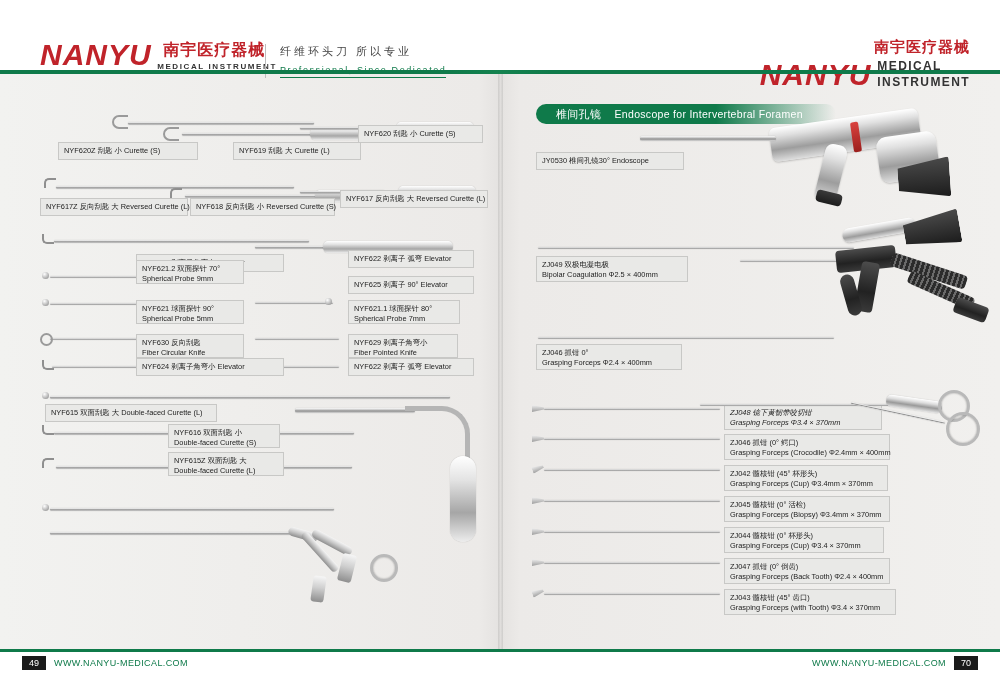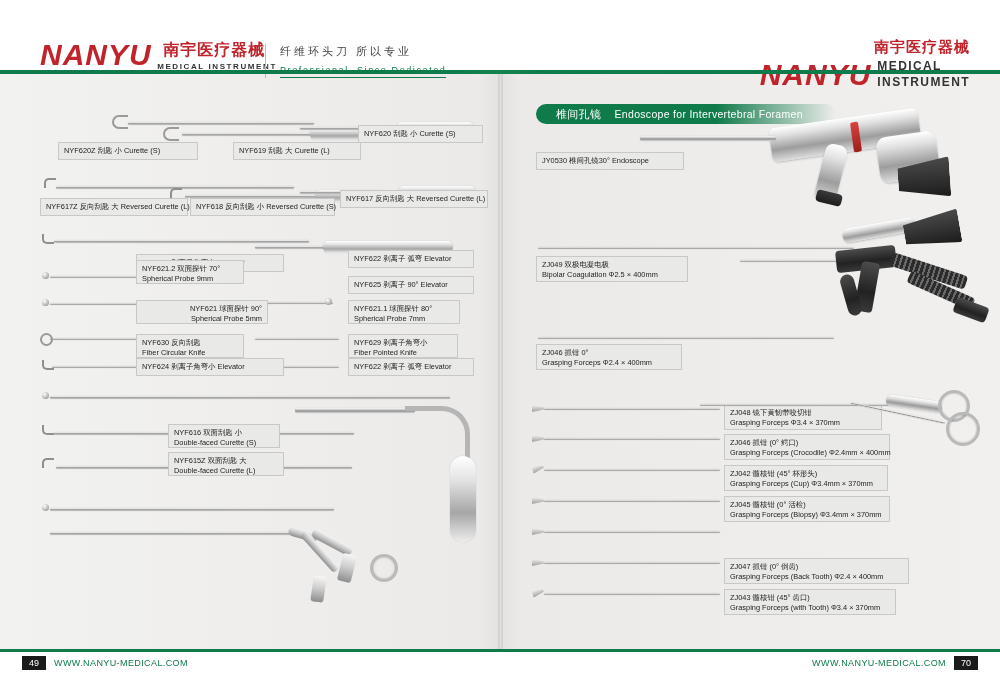--- a/index.html
+++ b/index.html
@@ -280,21 +280,21 @@
   </div>
 
   <div class="inst" style="left:40px;top:295px;width:100px;height:18px;">
     <div class="shaft thin" style="left:10px;top:8px;width:88px;"></div>
     <div class="tipdot" style="left:2px;top:4px;"></div>
   </div>
   <div class="inst" style="left:255px;top:292px;width:90px;height:22px;">
     <div class="shaft thin" style="left:0;top:10px;width:78px;"></div>
     <div class="tipdot" style="left:70px;top:6px;"></div>
   </div>
-  <div class="lbl" style="left:136px;top:300px;width:132px;height:24px;text-align:right;">
+  <div class="lbl" style="left:136px;top:300px;width:108px;height:24px;">
     <span class="l2">NYF621 球面探针 90°</span>
     <span class="l2">Spherical Probe 5mm</span>
   </div>
   <div class="lbl" style="left:348px;top:300px;width:112px;height:24px;">
     <span class="l2">NYF621.1 球面探针 80°</span>
     <span class="l2">Spherical Probe 7mm</span>
   </div>
 
   <div class="inst" style="left:40px;top:330px;width:100px;height:18px;">
     <div class="shaft thin" style="left:10px;top:8px;width:88px;"></div>
@@ -322,20 +322,23 @@
   <div class="lbl" style="left:136px;top:358px;width:148px;">
     <span>NYF624 剥离子角弯小 Elevator</span>
   </div>
   <div class="lbl" style="left:348px;top:358px;width:126px;">
     <span>NYF622 剥离子 弧弯 Elevator</span>
   </div>
 
   <div class="inst" style="left:40px;top:388px;width:420px;height:20px;">
     <div class="shaft" style="left:10px;top:8px;width:400px;"></div>
     <div class="tipdot" style="left:2px;top:4px;"></div>
+  </div>
+  <div class="lbl" style="left:45px;top:404px;width:172px;">
+    <span>NYF615 双面刮匙 大  Double-faced Curette (L)</span>
   </div>
 
   <div class="inst" style="left:40px;top:420px;width:330px;height:24px;">
     <div class="shaft" style="left:14px;top:12px;width:300px;"></div>
     <div class="hook" style="left:2px;top:5px;"></div>
   </div>
   <div class="lbl" style="left:168px;top:424px;width:112px;height:24px;">
     <span class="l2">NYF616 双面刮匙 小</span>
     <span class="l2">Double-faced Curette (S)</span>
   </div>
@@ -419,21 +422,21 @@
   </div>
   <div class="lbl" style="left:536px;top:344px;width:146px;height:26px;">
     <span class="l2">ZJ046 抓钳 0°</span>
     <span class="l2">Grasping Forceps   Φ2.4 × 400mm</span>
   </div>
 
   <div class="inst" style="left:520px;top:400px;width:200px;height:18px;">
     <div class="shaft thin" style="left:24px;top:8px;width:176px;"></div>
     <div class="forcep-jaw" style="left:12px;top:5px;"></div>
   </div>
-  <div class="lbl" style="left:724px;top:404px;width:158px;height:26px;">
+  <div class="lbl" style="left:724px;top:404px;width:158px;height:26px;font-style:italic;">
     <span class="l2">ZJ048 镜下黄韧带咬切钳</span>
     <span class="l2">Grasping Forceps  Φ3.4 × 370mm</span>
   </div>
 
   <div class="inst" style="left:520px;top:430px;width:200px;height:18px;">
     <div class="shaft thin" style="left:24px;top:8px;width:176px;"></div>
     <div class="forcep-jaw" style="left:12px;top:5px;"></div>
   </div>
   <div class="lbl" style="left:724px;top:434px;width:166px;height:26px;">
     <span class="l2">ZJ046 抓钳 (0°  鳄口)</span>
@@ -455,26 +458,30 @@
   </div>
   <div class="lbl" style="left:724px;top:496px;width:166px;height:26px;">
     <span class="l2">ZJ045 髓核钳 (0°  活检)</span>
     <span class="l2">Grasping Forceps (Biopsy)   Φ3.4mm × 370mm</span>
   </div>
 
   <div class="inst" style="left:520px;top:523px;width:200px;height:18px;">
     <div class="shaft thin" style="left:24px;top:8px;width:176px;"></div>
     <div class="forcep-jaw" style="left:12px;top:5px;"></div>
   </div>
+  <div class="lbl" style="left:724px;top:527px;width:160px;height:26px;">
+    <span class="l2">ZJ044 髓核钳 (0°  杯形头)</span>
+    <span class="l2">Grasping Forceps (Cup)   Φ3.4 × 370mm</span>
+  </div>
 
   <div class="inst" style="left:520px;top:554px;width:200px;height:18px;">
     <div class="shaft thin" style="left:24px;top:8px;width:176px;"></div>
     <div class="forcep-jaw" style="left:12px;top:5px;"></div>
   </div>
-  <div class="lbl" style="left:724px;top:558px;width:185px;height:26px;">
+  <div class="lbl" style="left:724px;top:558px;width:166px;height:26px;">
     <span class="l2">ZJ047 抓钳 (0°  倒齿)</span>
     <span class="l2">Grasping Forceps (Back Tooth)   Φ2.4 × 400mm</span>
   </div>
 
   <div class="inst" style="left:520px;top:585px;width:200px;height:18px;">
     <div class="shaft thin" style="left:24px;top:8px;width:176px;"></div>
     <div class="forcep-jaw" style="left:12px;top:4px;transform:rotate(-20deg);"></div>
   </div>
   <div class="lbl" style="left:724px;top:589px;width:172px;height:26px;">
     <span class="l2">ZJ043 髓核钳 (45°  齿口)</span>

